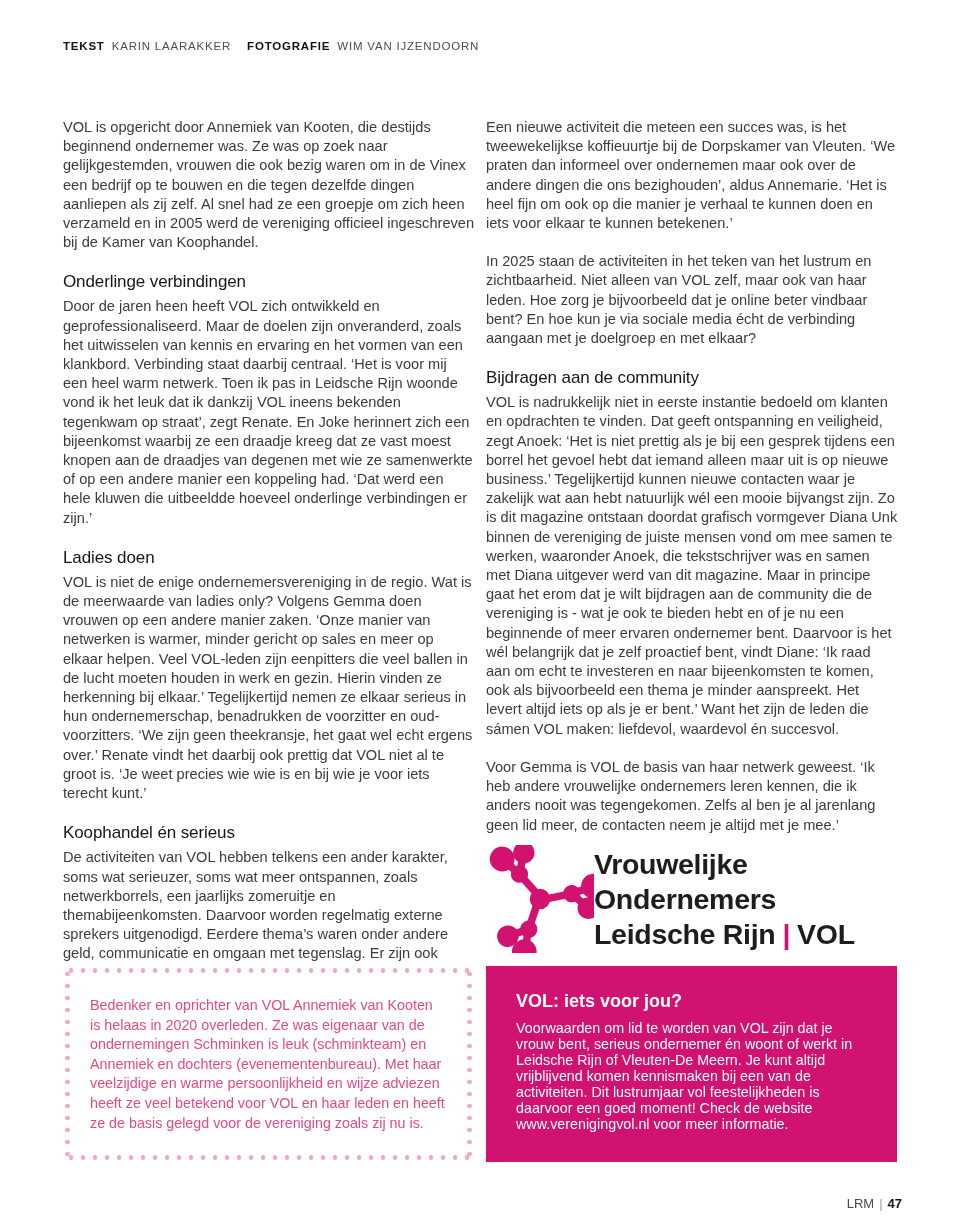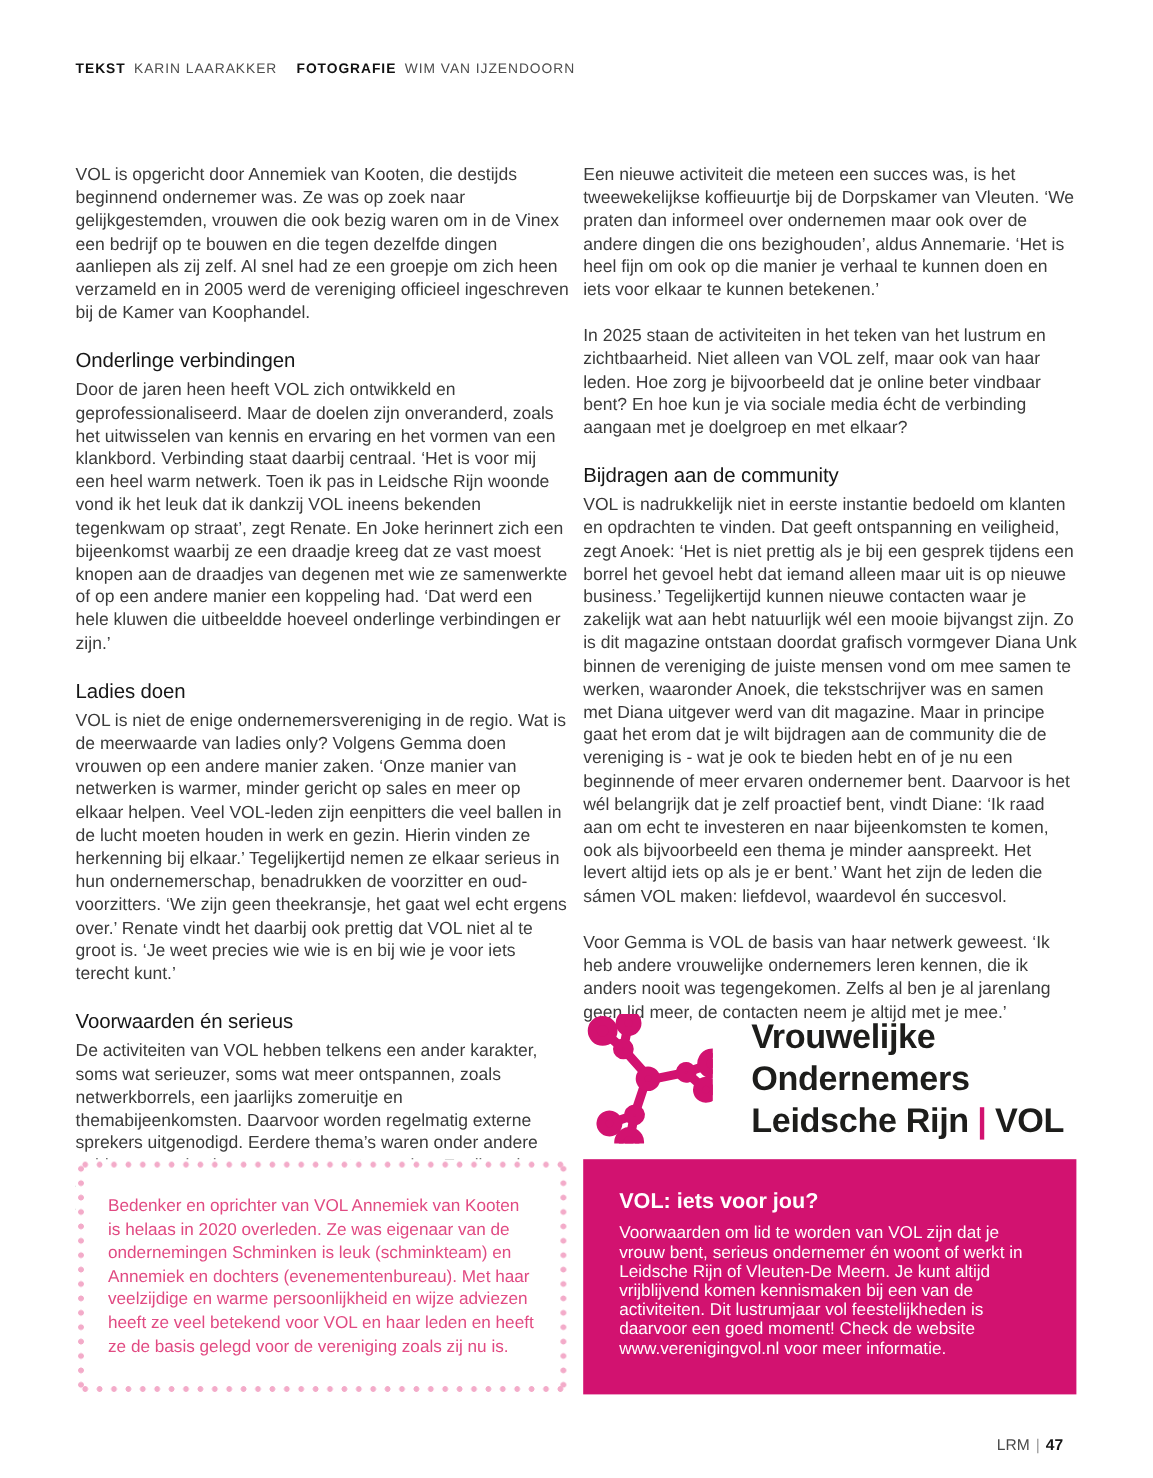--- a/index.html
+++ b/index.html
@@ -6,80 +6,80 @@
     --accent:#d21270; --pink-text:#e14a82; --dots:#f3abc9;
     --body-text:#3b3b3b; --heading-text:#161616; --logo-text:#1d1d1b;
   }
   *{box-sizing:border-box; margin:0; padding:0;}
   html,body{background:#e8e8e8;}
   .page{
     position:relative; width:961px; height:1232px; background:#ffffff;
     font-family:"Liberation Sans", sans-serif; overflow:hidden; margin:0 auto;
   }
   .byline{
-    position:absolute; left:63px; top:52px; font-size:11.5px; letter-spacing:.8px;
+    position:absolute; left:63px; top:40px; font-size:11.5px; letter-spacing:.8px;
     color:#4d4d4d; white-space:nowrap;
   }
   .byline .lbl{font-weight:700; color:#111; margin-right:7px;}
   .byline .who{margin-right:16px;}
-  .col{position:absolute; top:137px; width:412px;}
+  .col{position:absolute; top:118px; width:412px;}
   .col-left{left:63px;}
   .col-right{left:486px;}
   .col p{
     font-size:14.6px; line-height:19.2px; color:var(--body-text);
     margin:0 0 19px 0; text-align:left;
   }
   .col h2{
     font-size:17px; line-height:22px; font-weight:400; color:var(--heading-text);
     margin:6px 0 4px 0; letter-spacing:-.1px;
   }
   .logo-block{
     position:absolute; left:486px; top:843px; width:412px; height:112px;
-    display:flex; align-items:center; gap:32px;
+    display:flex; align-items:center; gap:0;
   }
   .logo-block svg{width:108px; height:108px; flex:0 0 auto;}
   .logo-text{
     font-size:28.5px; line-height:35px; font-weight:700; color:var(--logo-text);
     letter-spacing:-.3px;
   }
   .logo-text .pipe{color:var(--accent); margin:0 7px; font-weight:700;}
   .bbox{position:absolute; top:966px; width:411px; height:196px;}
   .box-memorial{left:63px; background:#ffffff;}
   .box-memorial .inner{padding:30px 28px 0 27px;}
   .box-memorial h3{font-size:17.5px; font-weight:700; color:var(--accent); margin-bottom:8px;}
   .box-memorial p{font-size:14.3px; line-height:19.6px; color:var(--pink-text);}
   .dots-h{position:absolute; left:2px; right:2px; height:5px; background-image:radial-gradient(circle, var(--dots) 2.1px, transparent 2.7px); background-size:12px 5px; background-repeat:repeat-x;}
   .dots-h.t{top:2px;} .dots-h.b{bottom:2px;}
   .dots-v{position:absolute; top:2px; bottom:2px; width:5px; background-image:radial-gradient(circle, var(--dots) 2.1px, transparent 2.7px); background-size:5px 12px; background-repeat:repeat-y;}
   .dots-v.l{left:2px;} .dots-v.r{right:2px;}
   .box-join{left:486px; background:var(--accent); color:#fff; padding:25px 30px 16px 30px;}
   .box-join h3{font-size:18px; font-weight:700; margin-bottom:8px; color:#fff;}
   .box-join p{font-size:14.3px; line-height:16px; color:#fff;}
   .footer{
-    position:absolute; right:75px; top:1196px; font-size:13px; color:#4a4a4a;
+    position:absolute; right:59px; top:1196px; font-size:13px; color:#4a4a4a;
   }
   .footer .pipe{color:#9a9a9a; margin:0 5px;}
   .footer .num{font-weight:700; color:#161616;}
 </style>
 </head>
 <body>
 
 <div class="page">
 
   <div class="byline">
     <span class="lbl">TEKST</span><span class="who">KARIN LAARAKKER</span><span class="lbl">FOTOGRAFIE</span><span>WIM VAN IJZENDOORN</span>
   </div>
 
   <div class="col col-left">
     <p>VOL is opgericht door Annemiek van Kooten, die destijds beginnend ondernemer was. Ze was op zoek naar gelijkgestemden, vrouwen die ook bezig waren om in de Vinex een bedrijf op te bouwen en die tegen dezelfde dingen aanliepen als zij zelf. Al snel had ze een groepje om zich heen verzameld en in 2005 werd de vereniging officieel ingeschreven bij de Kamer van Koophandel.</p>
     <h2>Onderlinge verbindingen</h2>
     <p>Door de jaren heen heeft VOL zich ontwikkeld en geprofessionaliseerd. Maar de doelen zijn onveranderd, zoals het uitwisselen van kennis en ervaring en het vormen van een klankbord. Verbinding staat daarbij centraal. ‘Het is voor mij een heel warm netwerk. Toen ik pas in Leidsche Rijn woonde vond ik het leuk dat ik dankzij VOL ineens bekenden tegenkwam op straat’, zegt Renate. En Joke herinnert zich een bijeenkomst waarbij ze een draadje kreeg dat ze vast moest knopen aan de draadjes van degenen met wie ze samenwerkte of op een andere manier een koppeling had. ‘Dat werd een hele kluwen die uitbeeldde hoeveel onderlinge verbindingen er zijn.’</p>
     <h2>Ladies doen</h2>
     <p>VOL is niet de enige ondernemersvereniging in de regio. Wat is de meerwaarde van ladies only? Volgens Gemma doen vrouwen op een andere manier zaken. ‘Onze manier van netwerken is warmer, minder gericht op sales en meer op elkaar helpen. Veel VOL-leden zijn eenpitters die veel ballen in de lucht moeten houden in werk en gezin. Hierin vinden ze herkenning bij elkaar.’ Tegelijkertijd nemen ze elkaar serieus in hun ondernemerschap, benadrukken de voorzitter en oud-voorzitters. ‘We zijn geen theekransje, het gaat wel echt ergens over.’ Renate vindt het daarbij ook prettig dat VOL niet al te groot is. ‘Je weet precies wie wie is en bij wie je voor iets terecht kunt.’</p>
-    <h2>Voorwaarden én serieus</h2>
+    <h2>Koophandel én serieus</h2>
     <p>De activiteiten van VOL hebben telkens een ander karakter, soms wat serieuzer, soms wat meer ontspannen, zoals netwerkborrels, een jaarlijks zomeruitje en themabijeenkomsten. Daarvoor worden regelmatig externe sprekers uitgenodigd. Eerdere thema’s waren onder andere geld, communicatie en omgaan met tegenslag. Er zijn ook tradities, zoals de zeepkist: een podium om successen samen te vieren en om op een luchtige manier mededelingen te doen of kwesties voor te leggen.</p>
   </div>
 
   <div class="col col-right">
     <p>Een nieuwe activiteit die meteen een succes was, is het tweewekelijkse koffieuurtje bij de Dorpskamer van Vleuten. ‘We praten dan informeel over ondernemen maar ook over de andere dingen die ons bezighouden’, aldus Annemarie. ‘Het is heel fijn om ook op die manier je verhaal te kunnen doen en iets voor elkaar te kunnen betekenen.’</p>
     <p>In 2025 staan de activiteiten in het teken van het lustrum en zichtbaarheid. Niet alleen van VOL zelf, maar ook van haar leden. Hoe zorg je bijvoorbeeld dat je online beter vindbaar bent? En hoe kun je via sociale media écht de verbinding aangaan met je doelgroep en met elkaar?</p>
     <h2>Bijdragen aan de community</h2>
     <p>VOL is nadrukkelijk niet in eerste instantie bedoeld om klanten en opdrachten te vinden. Dat geeft ontspanning en veiligheid, zegt Anoek: ‘Het is niet prettig als je bij een gesprek tijdens een borrel het gevoel hebt dat iemand alleen maar uit is op nieuwe business.’ Tegelijkertijd kunnen nieuwe contacten waar je zakelijk wat aan hebt natuurlijk wél een mooie bijvangst zijn. Zo is dit magazine ontstaan doordat grafisch vormgever Diana Unk binnen de vereniging de juiste mensen vond om mee samen te werken, waaronder Anoek, die tekstschrijver was en samen met Diana uitgever werd van dit magazine. Maar in principe gaat het erom dat je wilt bijdragen aan de community die de vereniging is - wat je ook te bieden hebt en of je nu een beginnende of meer ervaren ondernemer bent. Daarvoor is het wél belangrijk dat je zelf proactief bent, vindt Diane: ‘Ik raad aan om echt te investeren en naar bijeenkomsten te komen, ook als bijvoorbeeld een thema je minder aanspreekt. Het levert altijd iets op als je er bent.’ Want het zijn de leden die sámen VOL maken: liefdevol, waardevol én succesvol.</p>
     <p>Voor Gemma is VOL de basis van haar netwerk geweest. ‘Ik heb andere vrouwelijke ondernemers leren kennen, die ik anders nooit was tegengekomen. Zelfs al ben je al jarenlang geen lid meer, de contacten neem je altijd met je mee.’</p>
   </div>

